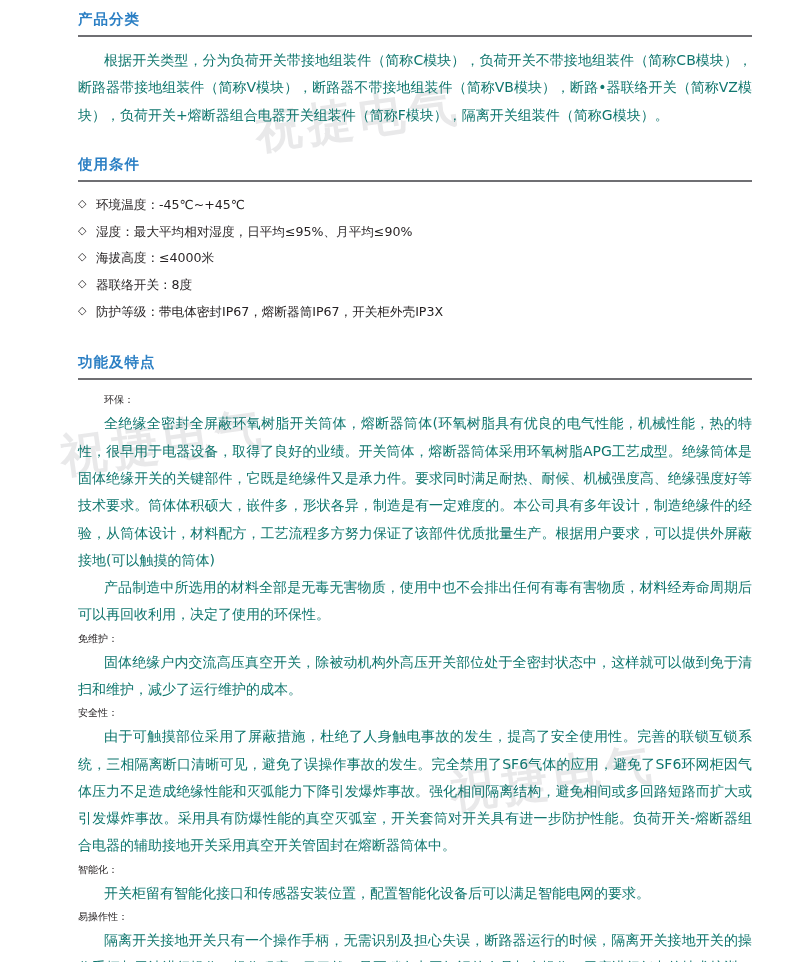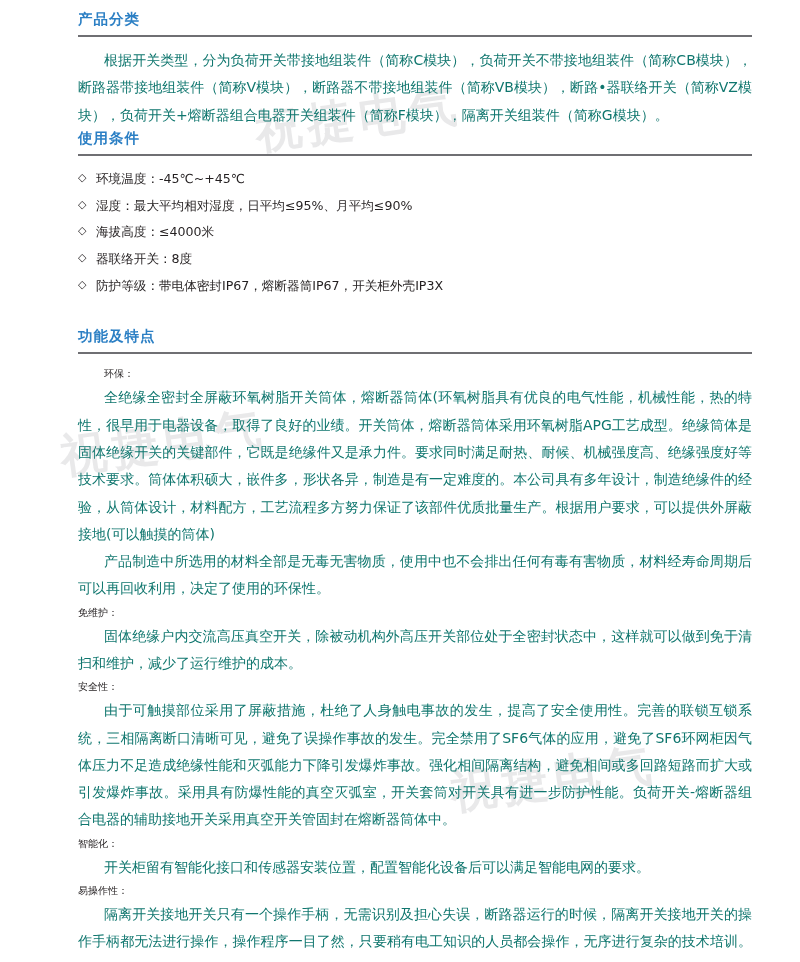--- a/index.html
+++ b/index.html
@@ -87,21 +87,21 @@
 
   .sub-label {
     font-size: 10px;
     line-height: 2.0;
     color: #231f20;
     margin: 0;
   }
 
   .block { margin-bottom: 0; }
   .s1 { margin-top: 2px; }
-  .s2 { }
+  .s2 { margin-top: 26px; }
   .s3 { margin-top: 28px; }
 </style>
 </head>
 <body>
 
 <div class="page">
 
   <div class="watermark wm1">祝捷电气</div>
   <div class="watermark wm2">祝捷电气</div>
   <div class="watermark wm3">祝捷电气</div>

